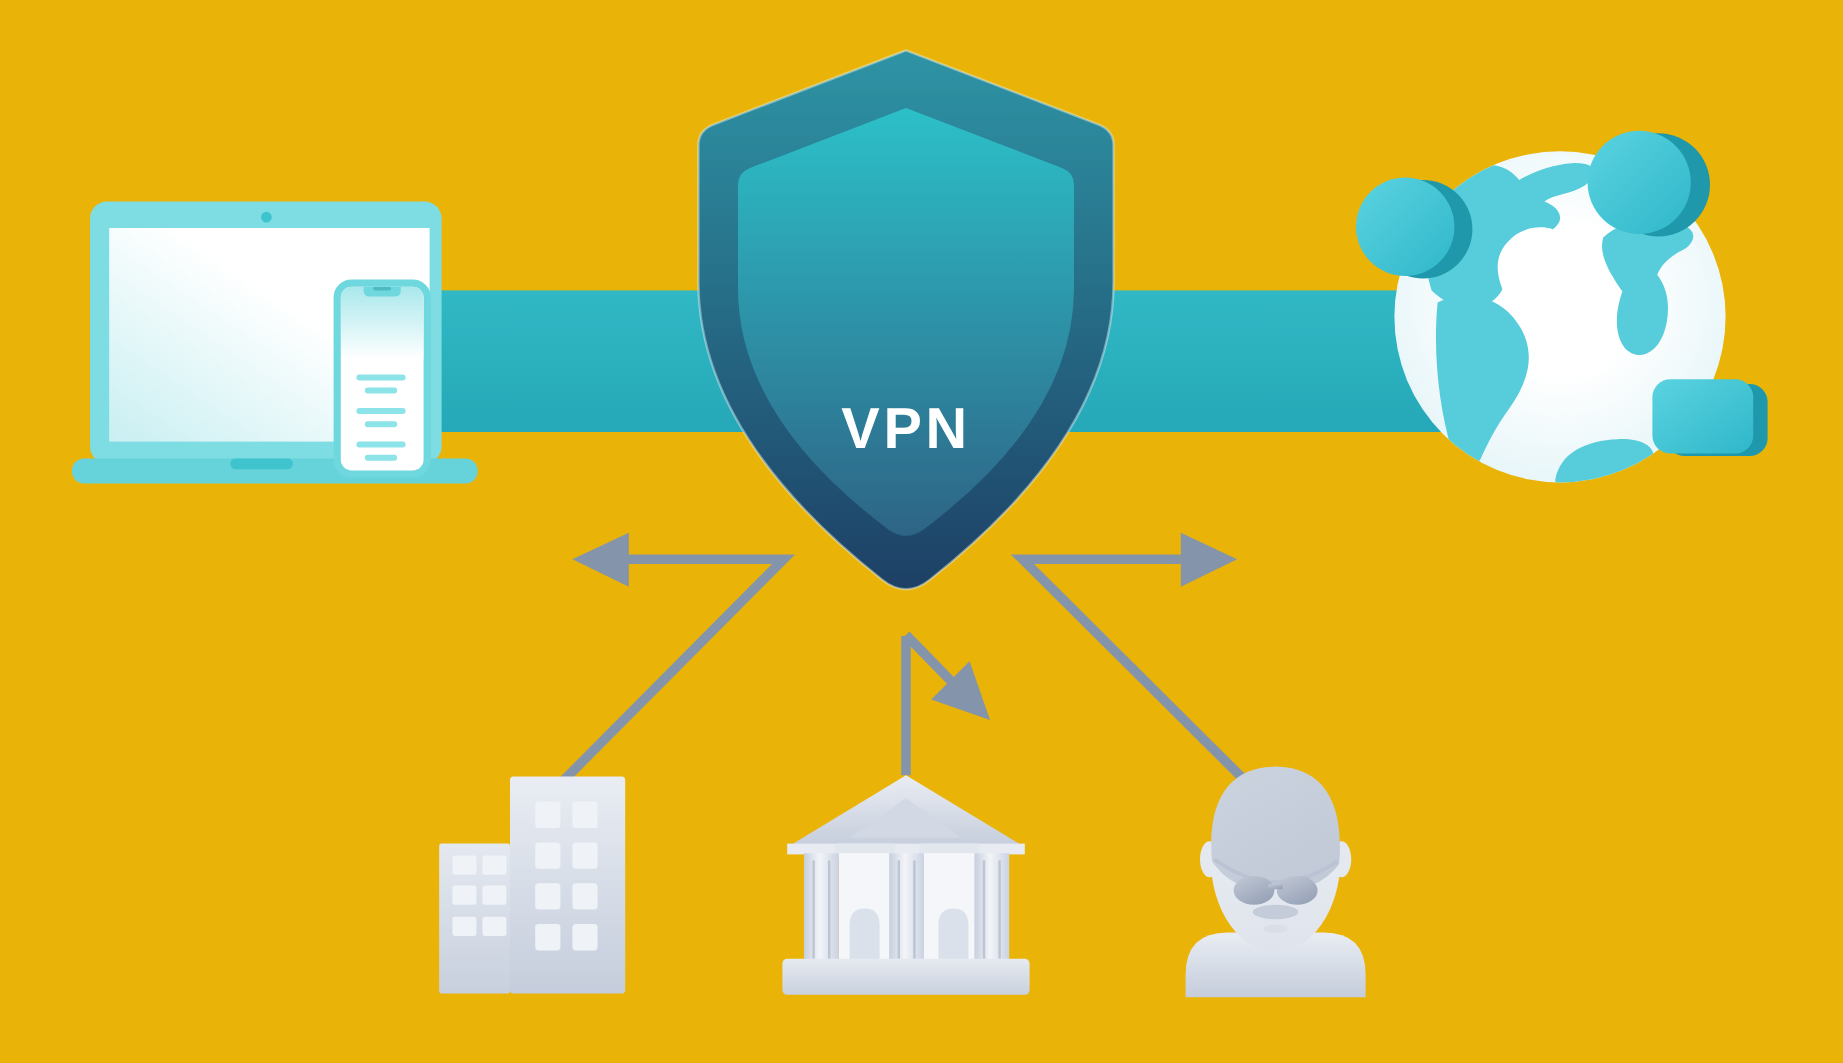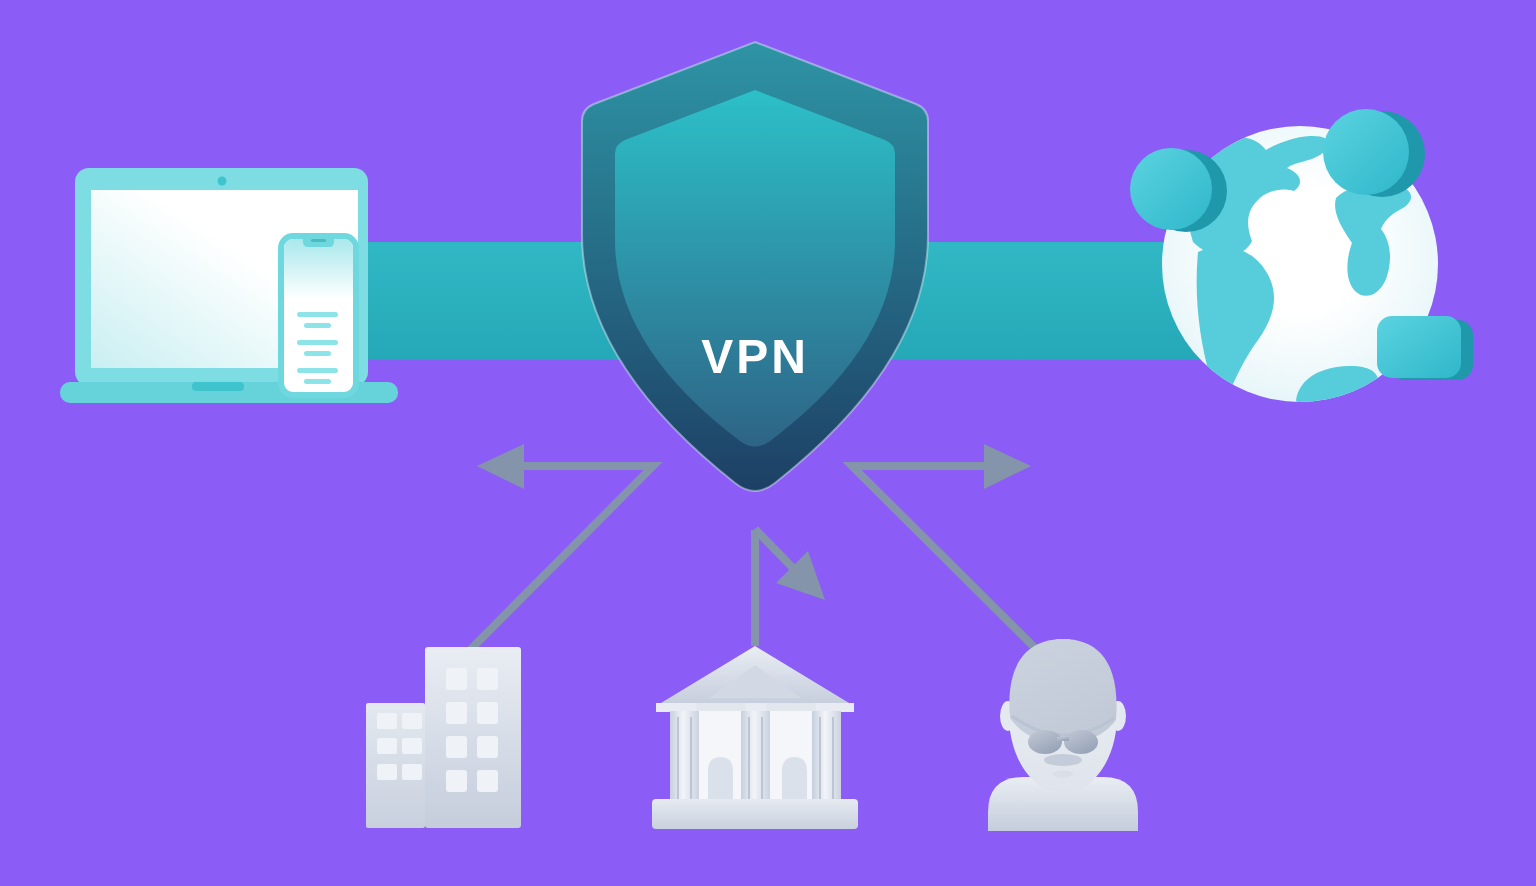--- a/index.html
+++ b/index.html
@@ -4,21 +4,21 @@
 <style>
   html, body {
     margin: 0;
     padding: 0;
     background: #000000;
   }
   .stage {
     position: relative;
     width: 1536px;
     height: 886px;
-    background: #8b5cf6;
+    background: #eab308;
     overflow: hidden;
     font-family: "Liberation Sans", sans-serif;
   }
   svg { display: block; }
   .vpn-label {
     font-family: "Liberation Sans", "DejaVu Sans", sans-serif;
     font-weight: bold;
     font-size: 48px;
     letter-spacing: 3px;
   }

